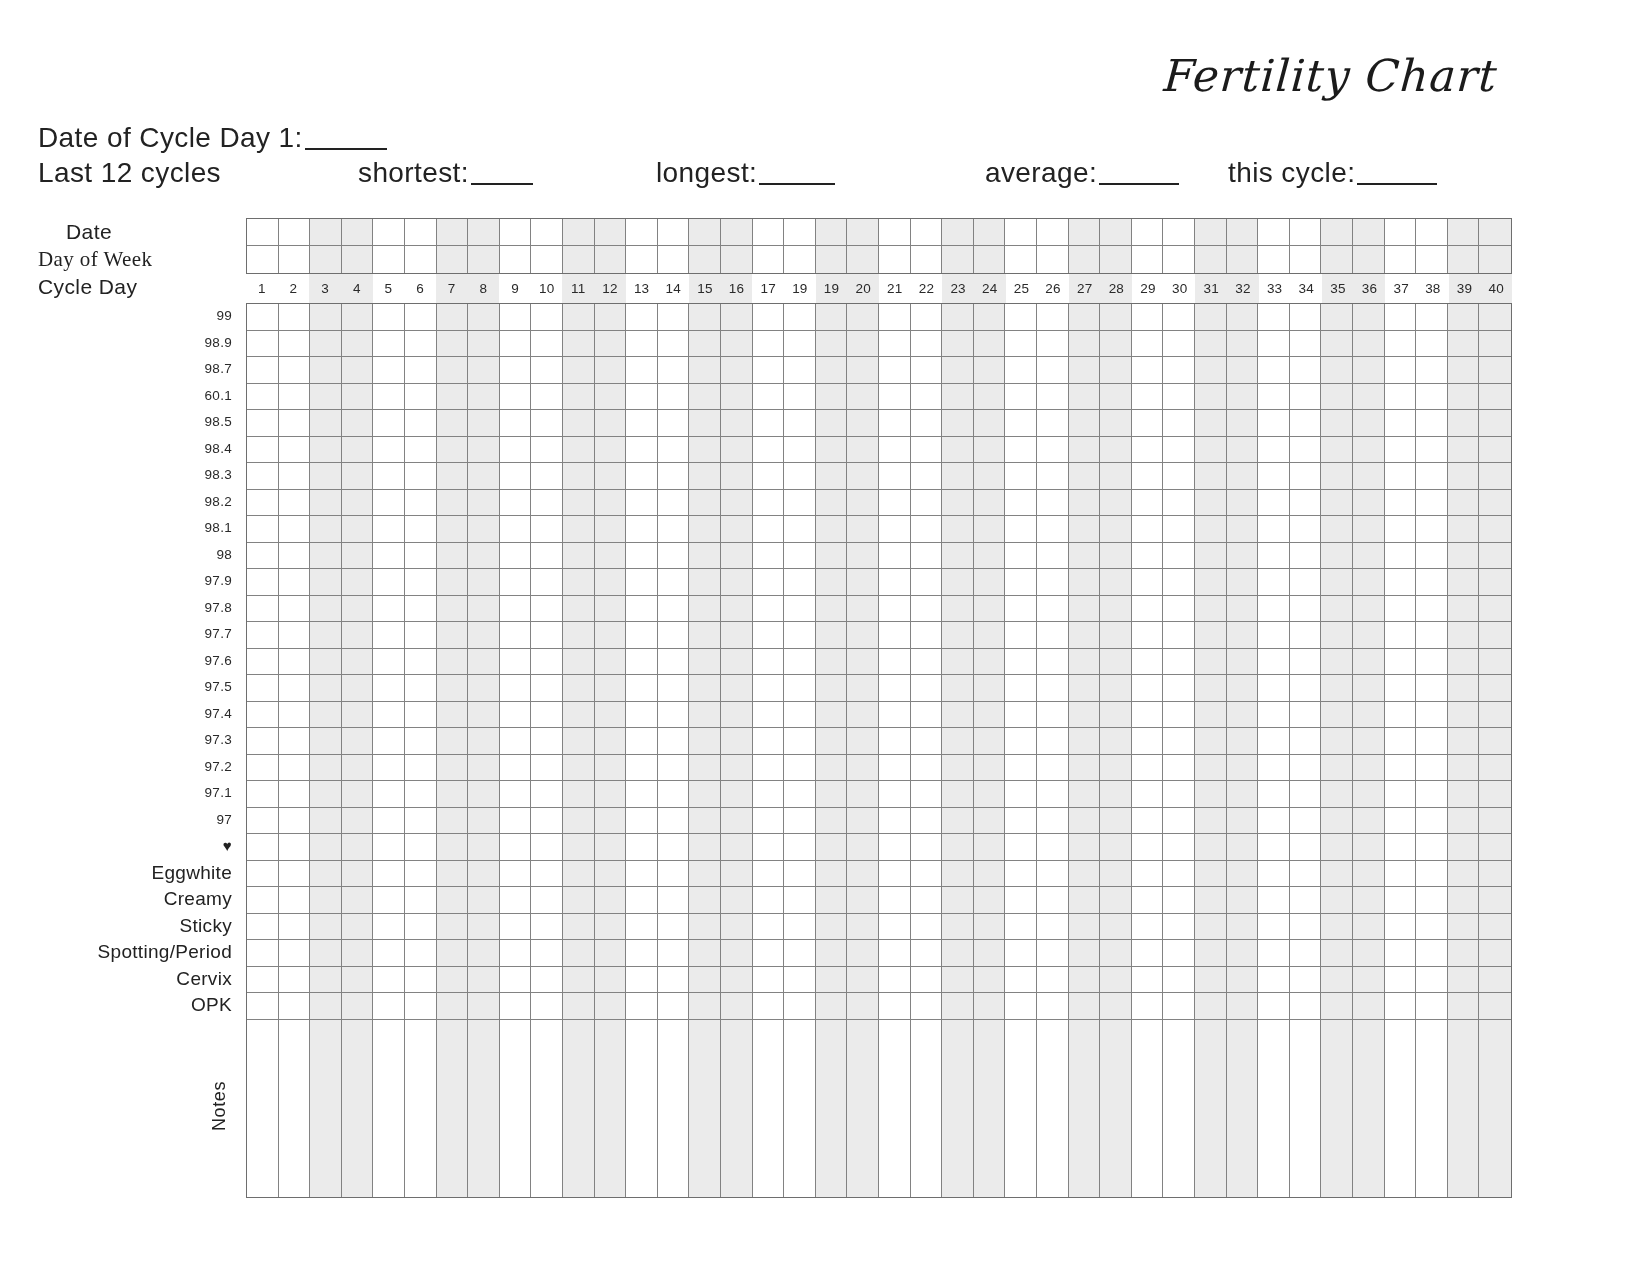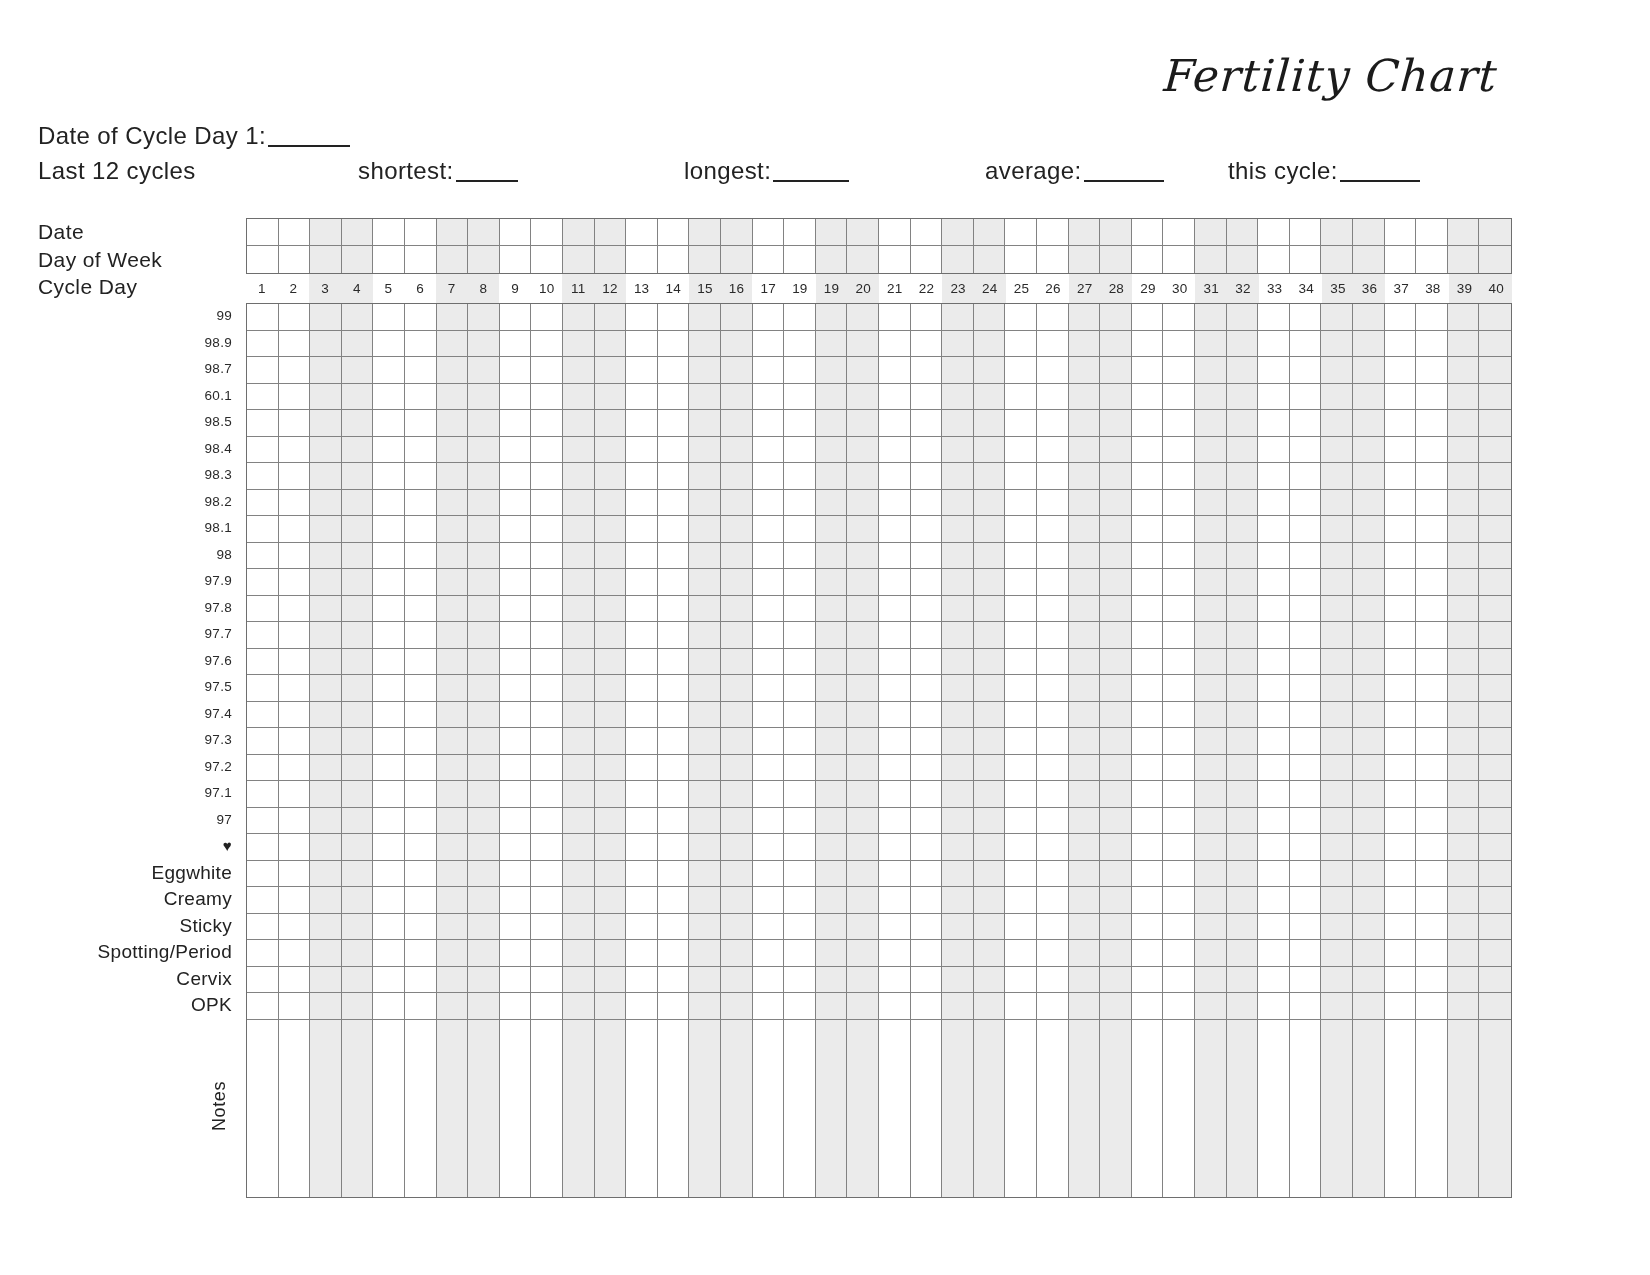--- a/index.html
+++ b/index.html
@@ -14,27 +14,27 @@
     font-family:"Liberation Sans",sans-serif;color:var(--ink);
   }
   
   .title{
     position:absolute;top:50px;right:152px;
     font-family:"DejaVu Serif",serif;font-style:italic;
     font-size:44px;letter-spacing:1px;transform:skewX(-4deg);
     white-space:nowrap;
   }
   
-  .hline{position:absolute;font-size:24px;letter-spacing:.4px;white-space:nowrap;color:#222;}
+  .hline{position:absolute;font-size:28px;letter-spacing:.4px;white-space:nowrap;color:#222;}
   .blank{display:inline-block;border-bottom:2px solid #222;height:16px;vertical-align:-3px;margin-left:2px;}
   .b82{width:82px}.b62{width:62px}.b76{width:76px}.b80{width:80px}
   
   .left-headers{position:absolute;left:38px;top:218px;font-size:21px;letter-spacing:.4px;color:#222;}
-  .left-headers .lh1{height:28px;line-height:28px;}
-  .left-headers .lh2{height:27px;line-height:27px;}
+  .left-headers .lh1{height:28px;line-height:28px;margin-left:28px;}
+  .left-headers .lh2{height:27px;line-height:27px;font-family:Liberation Serif, serif;}
   .left-headers .lh3{height:28px;line-height:28px;}
   
   .grid{position:absolute;left:246px;top:218px;width:1266px;}
   .block{border:1px solid var(--bord);box-sizing:border-box;}
   .row{display:grid;grid-template-columns:repeat(40,1fr);}
   .r-hdr{height:27px;}
   .r-num{height:29px;}
   .r-std{height:26.5px;}
   .r-notes{height:177px;}
   .cell{border-right:1px solid var(--line);border-bottom:1px solid var(--line);box-sizing:border-box;}
@@ -63,21 +63,21 @@
   <div class="title">Fertility Chart</div>
 
   <div class="hline" style="left:38px;top:122px;">
     <span>Date of Cycle Day 1:</span><span class="blank b82"></span>
   </div>
 
   <div class="hline" style="left:38px;top:157px;">Last 12 cycles</div>
   <div class="hline" style="left:358px;top:157px;text-align:center;">
     <span>shortest:</span><span class="blank b62"></span>
   </div>
-  <div class="hline" style="left:656px;top:157px;margin-left:28px;">
+  <div class="hline" style="left:656px;top:157px;">
     <span>longest:</span><span class="blank b76"></span>
   </div>
   <div class="hline" style="left:985px;top:157px;">
     <span>average:</span><span class="blank b80"></span>
   </div>
   <div class="hline" style="left:1228px;top:157px;">
     <span>this cycle:</span><span class="blank b80"></span>
   </div>
 
   <div class="left-headers">

